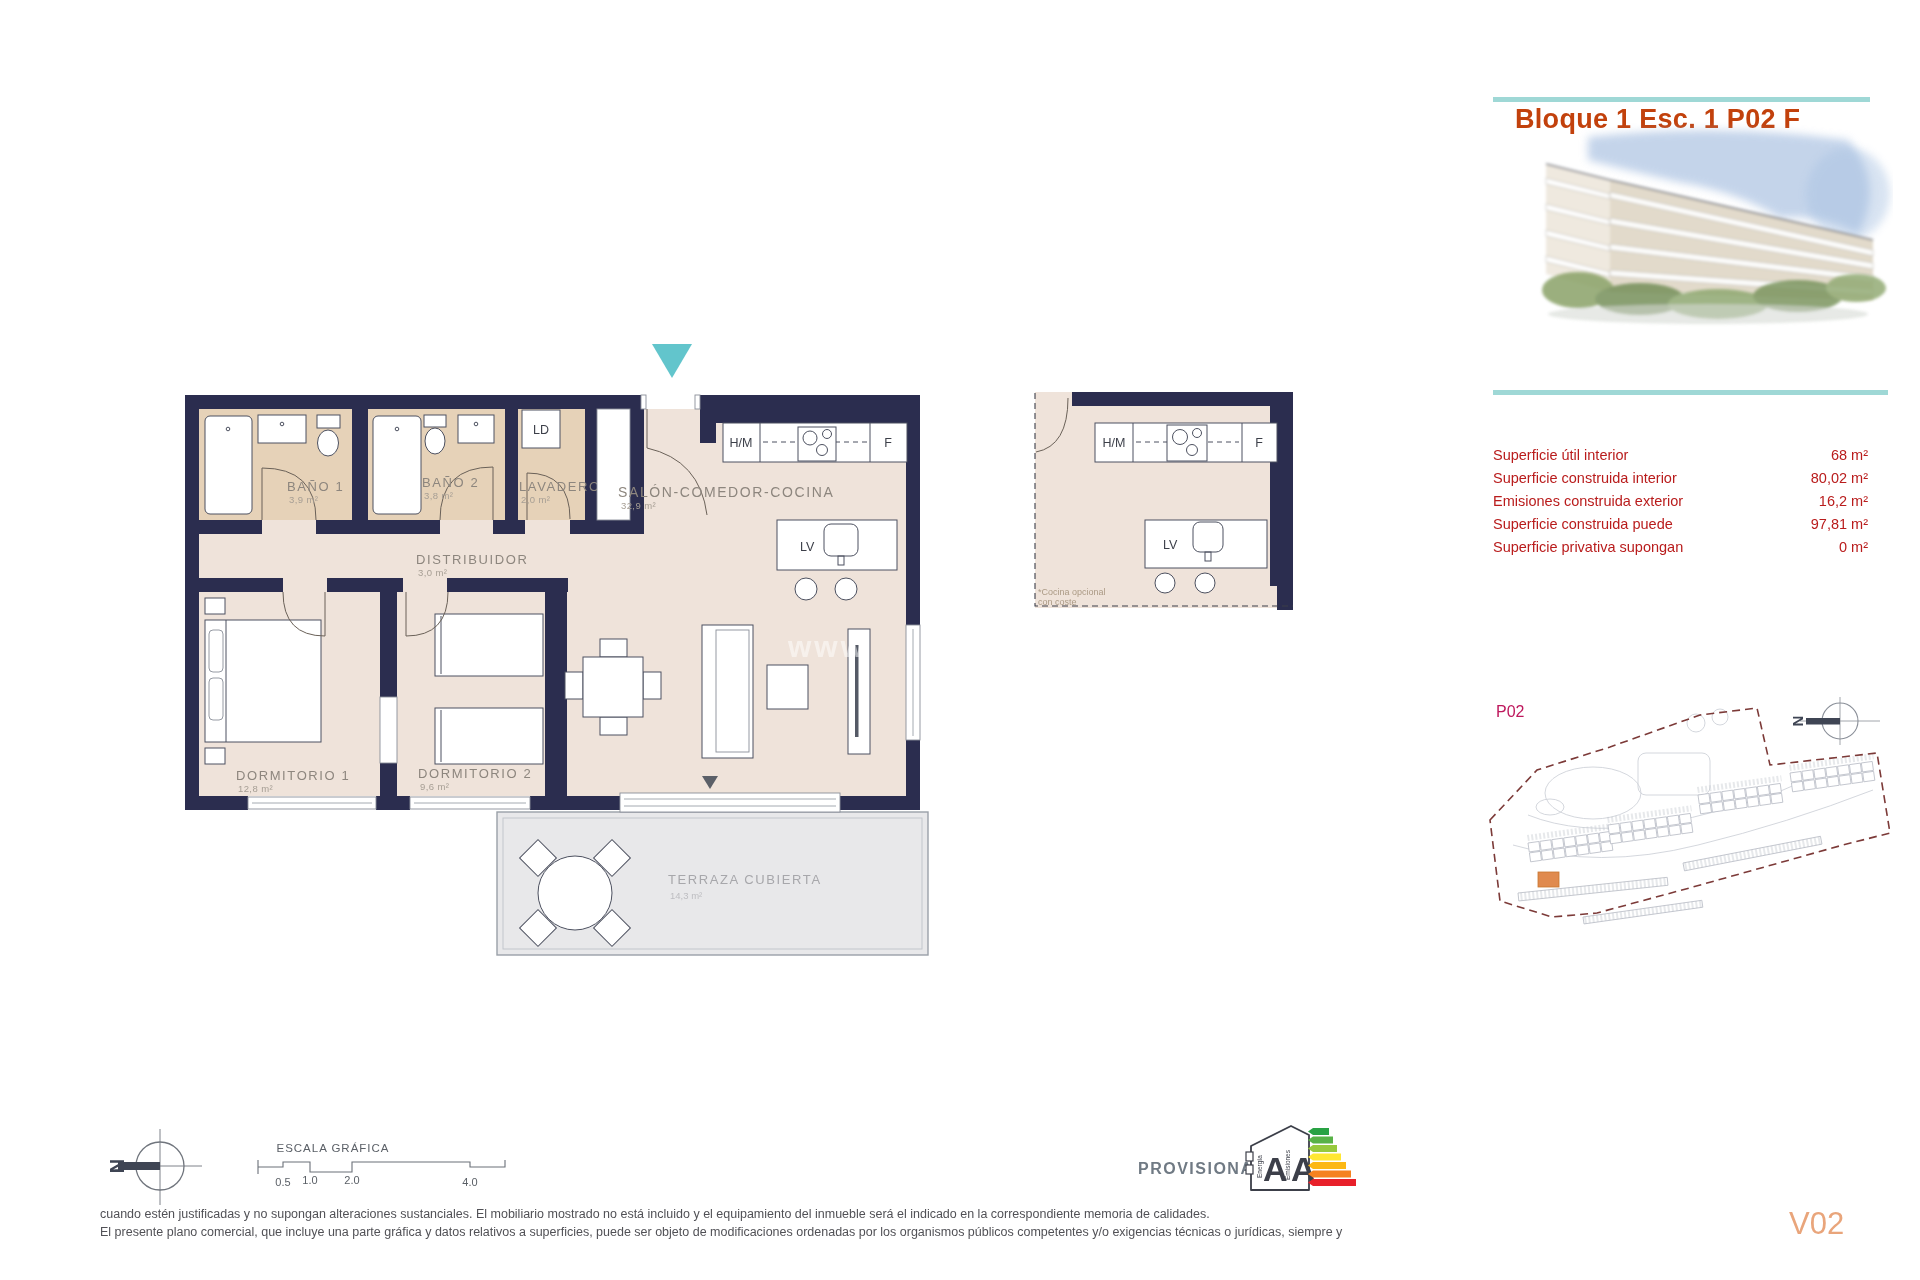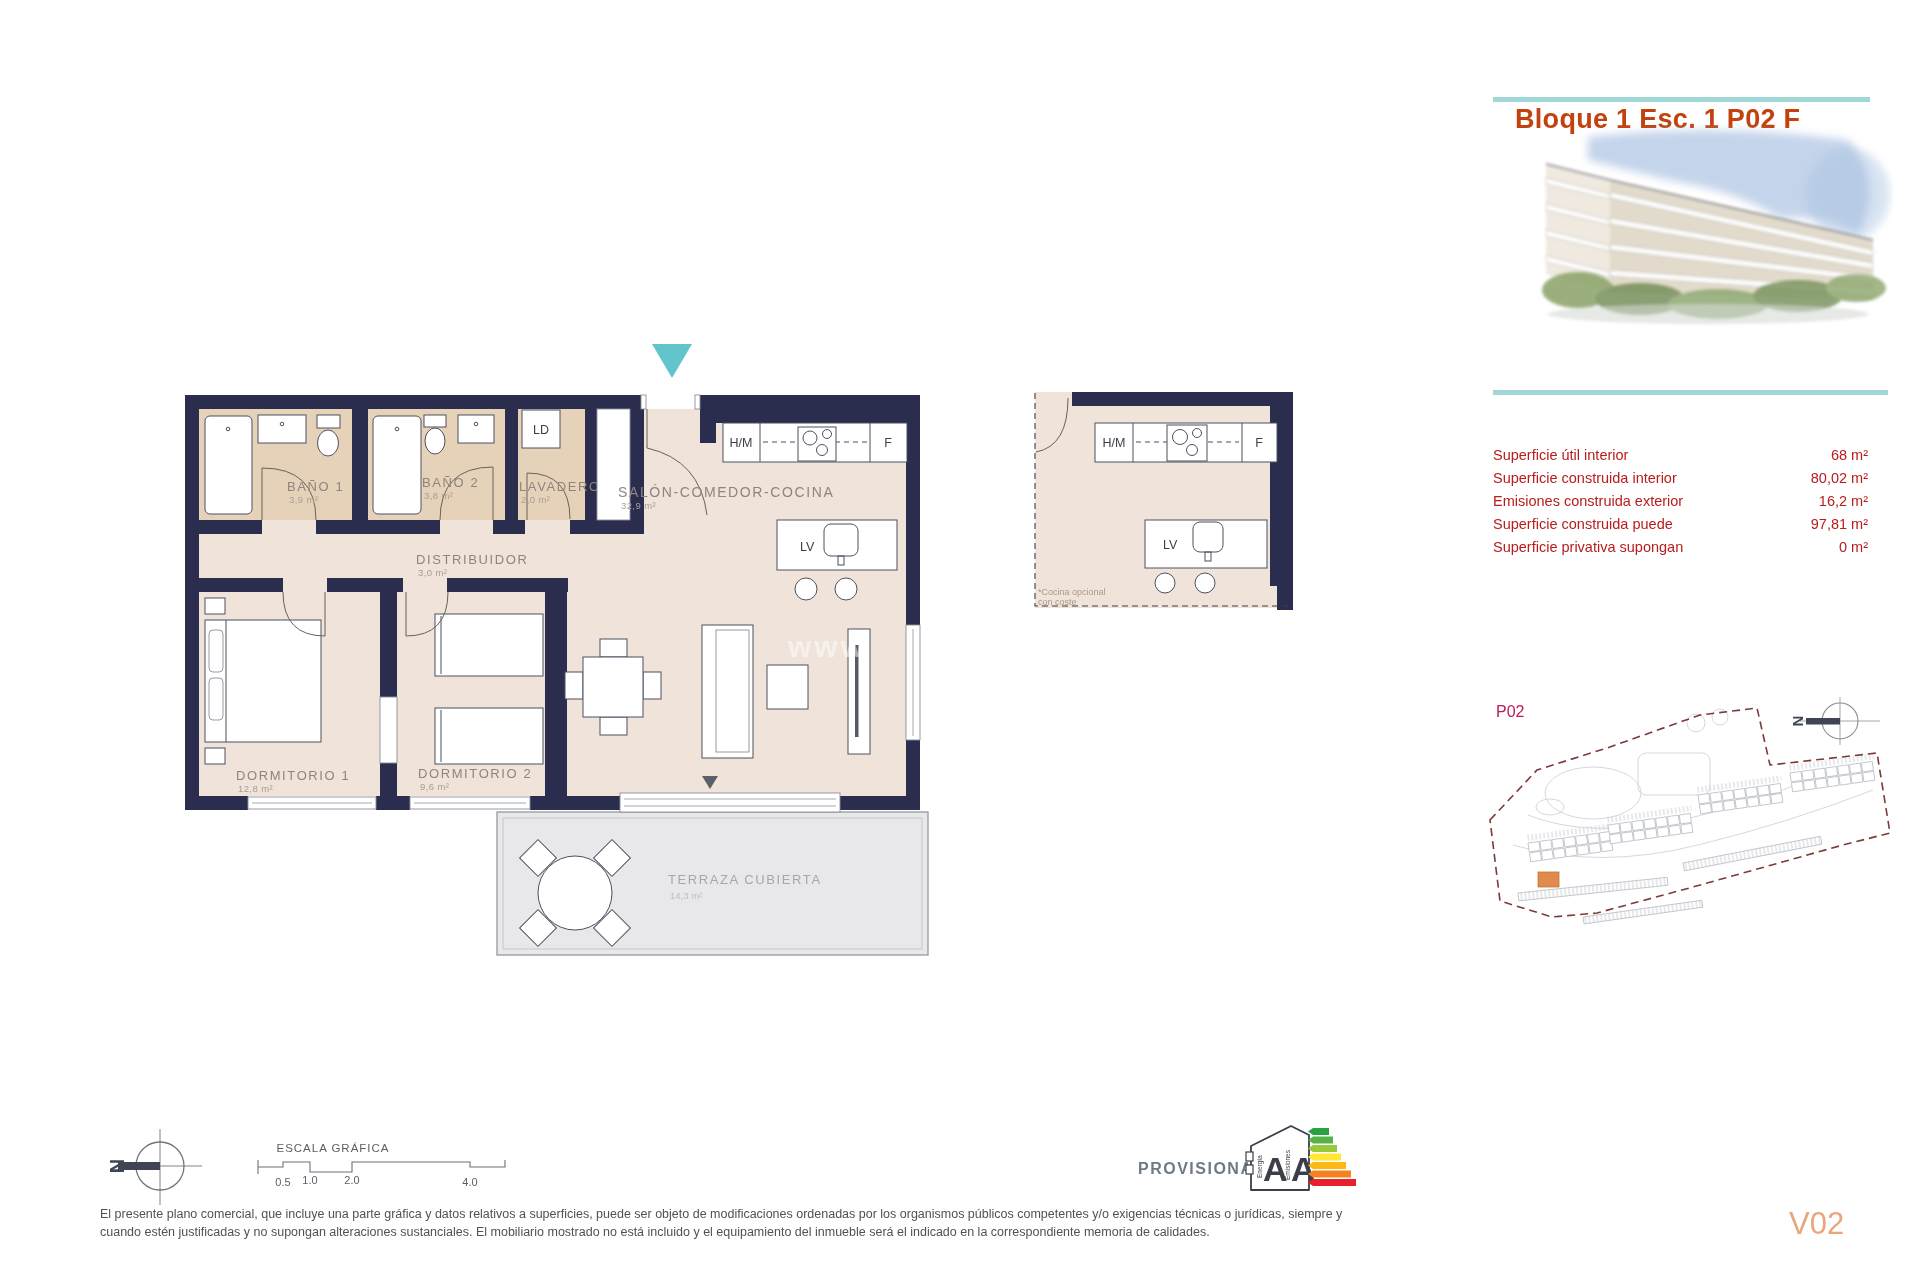--- a/index.html
+++ b/index.html
@@ -451,19 +451,19 @@
       <polygon points="65,22 70,18.5 90,18.5 90,25.5 70,25.5" fill="#58b247"></polygon>
       <polygon points="65,30.5 70,27 94,27 94,34 70,34" fill="#97c93d"></polygon>
       <polygon points="65,39 70,35.5 98,35.5 98,42.5 70,42.5" fill="#ffe733"></polygon>
       <polygon points="65,47.5 70,44 103,44 103,51 70,51" fill="#fcb813"></polygon>
       <polygon points="65,56 70,52.5 108,52.5 108,59.5 70,59.5" fill="#f58220"></polygon>
       <polygon points="65,64.5 70,61 113,61 113,68 70,68" fill="#e8202a"></polygon>
     </g>
   </svg>
 
   <div class="disclaimer">
+    <div>cuando estén justificadas y no supongan alteraciones sustanciales. El mobiliario mostrado no está incluido y el equipamiento del inmueble será el indicado en la correspondiente memoria de calidades.</div>
     <div>El presente plano comercial, que incluye una parte gráfica y datos relativos a superficies, puede ser objeto de modificaciones ordenadas por los organismos públicos competentes y/o exigencias técnicas o jurídicas, siempre y</div>
-    <div>cuando estén justificadas y no supongan alteraciones sustanciales. El mobiliario mostrado no está incluido y el equipamiento del inmueble será el indicado en la correspondiente memoria de calidades.</div>
   </div>
 
   <div class="version">V02</div>
 
 </div>
 
 </body></html>

